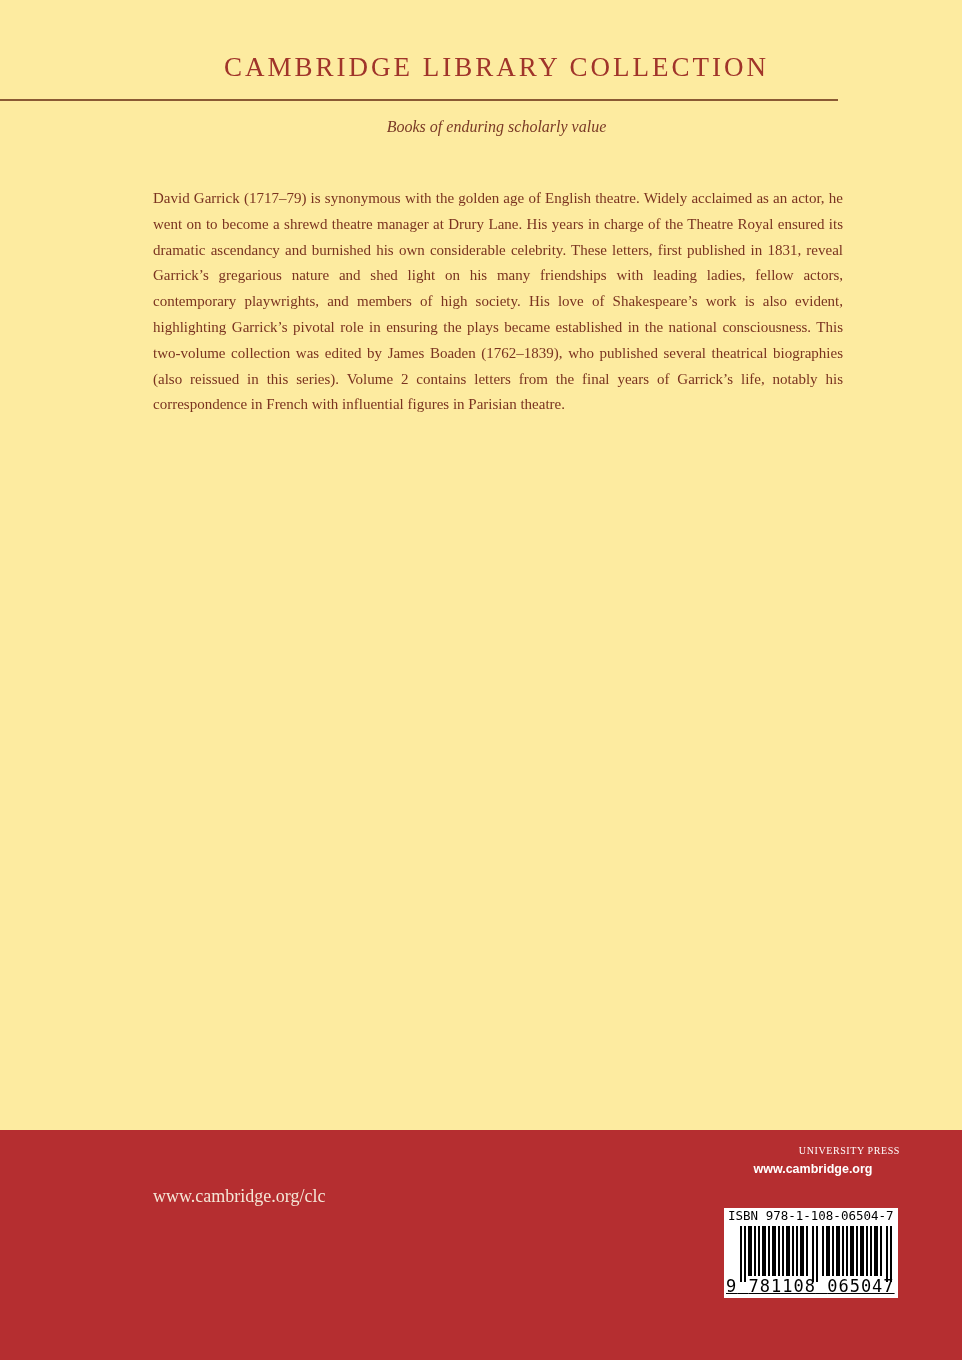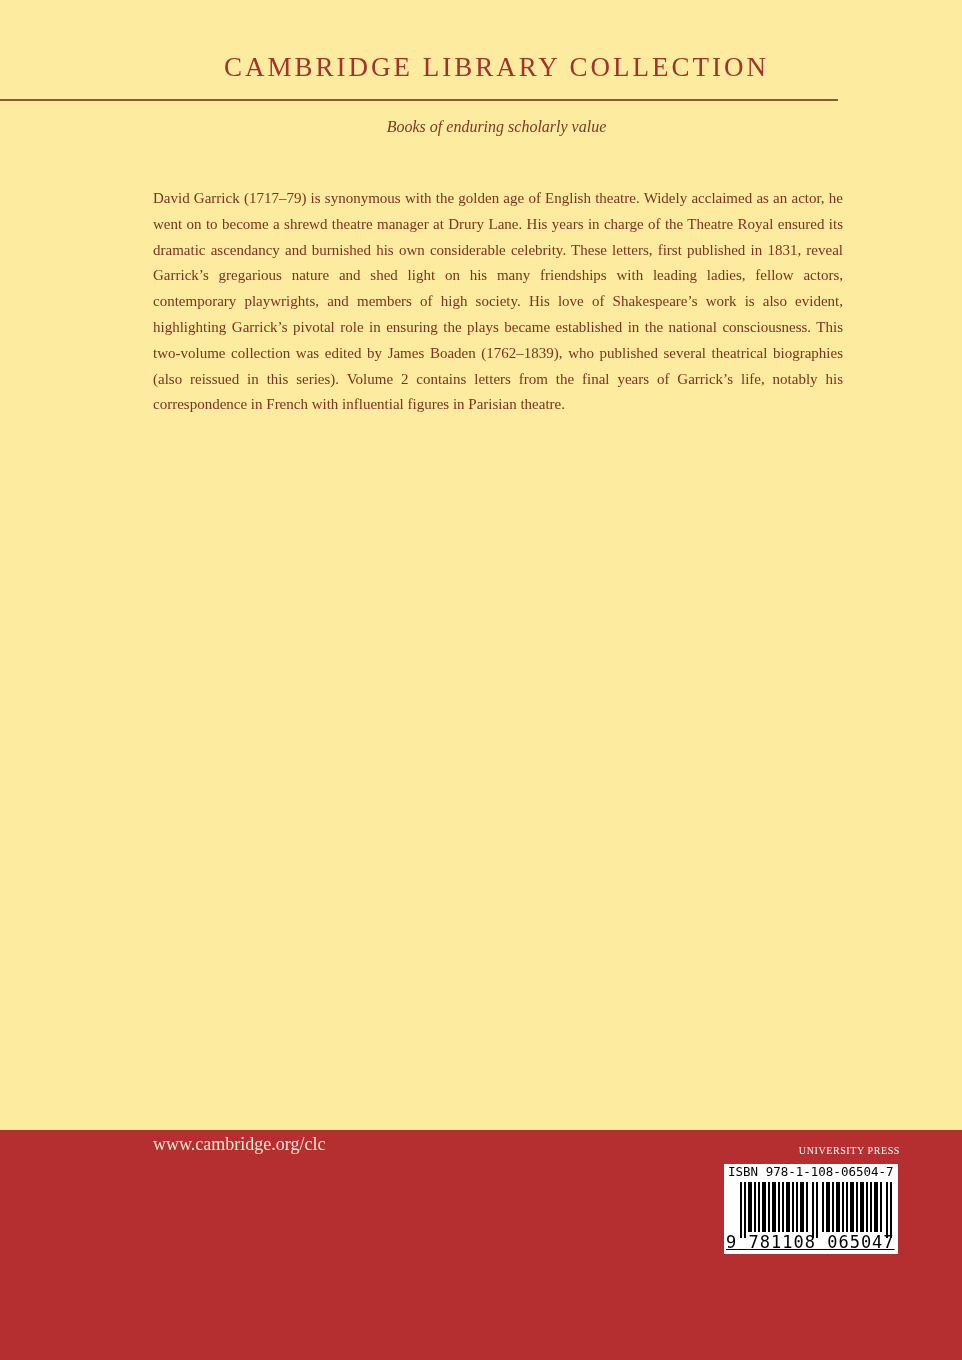--- a/index.html
+++ b/index.html
@@ -23,41 +23,41 @@
     .blurb {
       position: absolute; left: 153px; top: 186px; width: 690px;
       color: #7a3320; font-size: 15px; line-height: 25.8px;
       text-align: justify;
     }
     .footer {
       position: absolute; left: 0; top: 1130px; width: 962px; height: 230px;
       background: #b52e30;
     }
     .footer-url {
-      position: absolute; left: 153px; top: 1134px;
+      position: absolute; left: 153px; top: 1186px;
       color: #f5e6d6; font-size: 18px;
     }
     .cup-logo {
       position: absolute; left: 720px; top: 1134px; width: 180px;
       color: #ffffff; text-align: right;
     }
     .cup-name {
       font-size: 27px; letter-spacing: 0.5px; line-height: 28px; font-weight: normal;
     }
     .cup-name .big { font-size: 34px; }
     .cup-sub {
       font-size: 10px; letter-spacing: 0.6px; line-height: 18px; margin-top: 8px;
     }
     .cup-url {
       font-family: "Liberation Sans", "DejaVu Sans", sans-serif;
       font-weight: bold; font-size: 12.5px; line-height: 18px; text-align: center;
       padding-left: 6px;
     }
     .barcode-box {
-      position: absolute; left: 724px; top: 1164px; width: 174px; height: 90px;
+      position: absolute; left: 724px; top: 1208px; width: 174px; height: 90px;
       background: #ffffff;
     }
     .isbn-text {
       position: absolute; left: 4px; top: 0px;
       font-family: "DejaVu Sans Mono", "Liberation Mono", monospace;
       font-size: 12.5px; color: #000;
     }
     .bars {
       position: absolute; left: 16px; top: 18px; width: 152px; height: 56px;
     }

